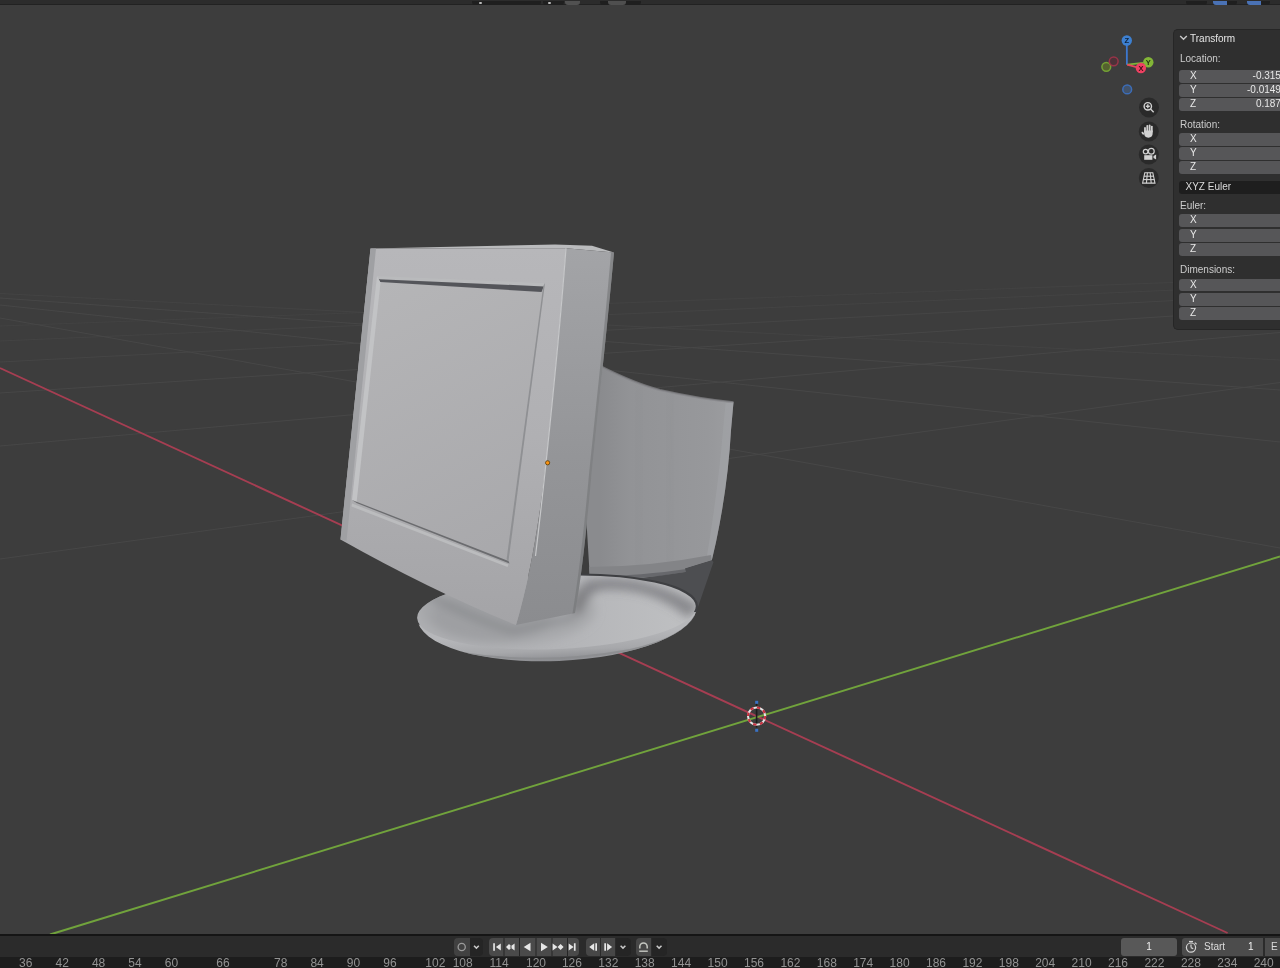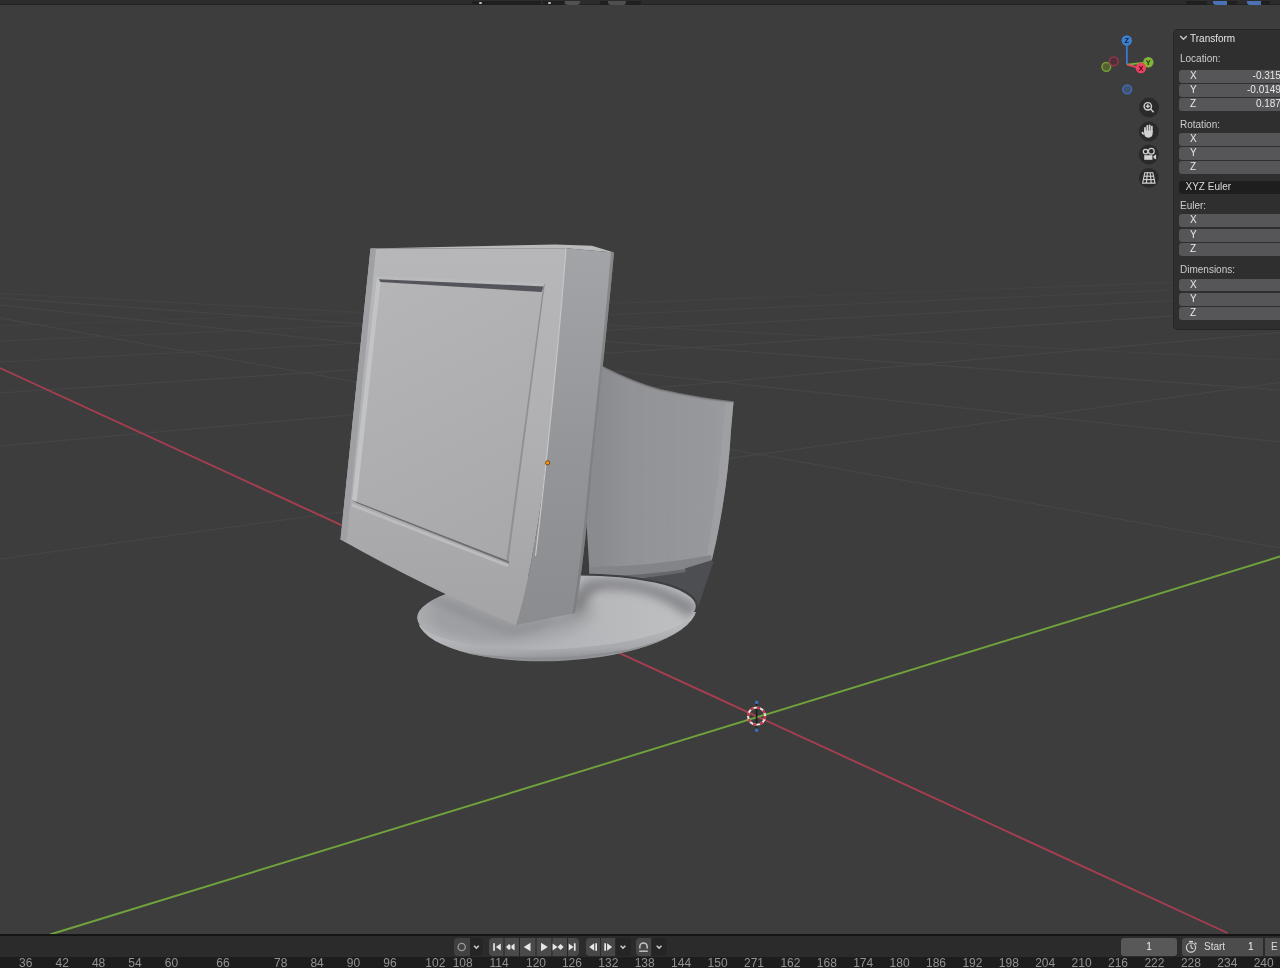--- a/index.html
+++ b/index.html
@@ -269,21 +269,21 @@
   <div class="fnum" style="left:389.9px;">96</div>
   <div class="fnum" style="left:426.3px;margin-left:9px;">102</div>
   <div class="fnum" style="left:462.7px;">108</div>
   <div class="fnum" style="left:499.1px;">114</div>
   <div class="fnum" style="left:536px;">120</div>
   <div class="fnum" style="left:571.9px;">126</div>
   <div class="fnum" style="left:608.3px;">132</div>
   <div class="fnum" style="left:644.7px;">138</div>
   <div class="fnum" style="left:681.1px;">144</div>
   <div class="fnum" style="left:717.6px;">150</div>
-  <div class="fnum" style="left:754.0px;">271</div>
+  <div class="fnum" style="left:754.0px;">156</div>
   <div class="fnum" style="left:790.4px;">162</div>
   <div class="fnum" style="left:826.8px;">168</div>
   <div class="fnum" style="left:863.2px;">174</div>
   <div class="fnum" style="left:899.6px;">180</div>
   <div class="fnum" style="left:936.0px;">186</div>
   <div class="fnum" style="left:972.4px;">192</div>
   <div class="fnum" style="left:1008.8px;">198</div>
   <div class="fnum" style="left:1045.2px;">204</div>
   <div class="fnum" style="left:1081.6px;">210</div>
   <div class="fnum" style="left:1118.0px;">216</div>

